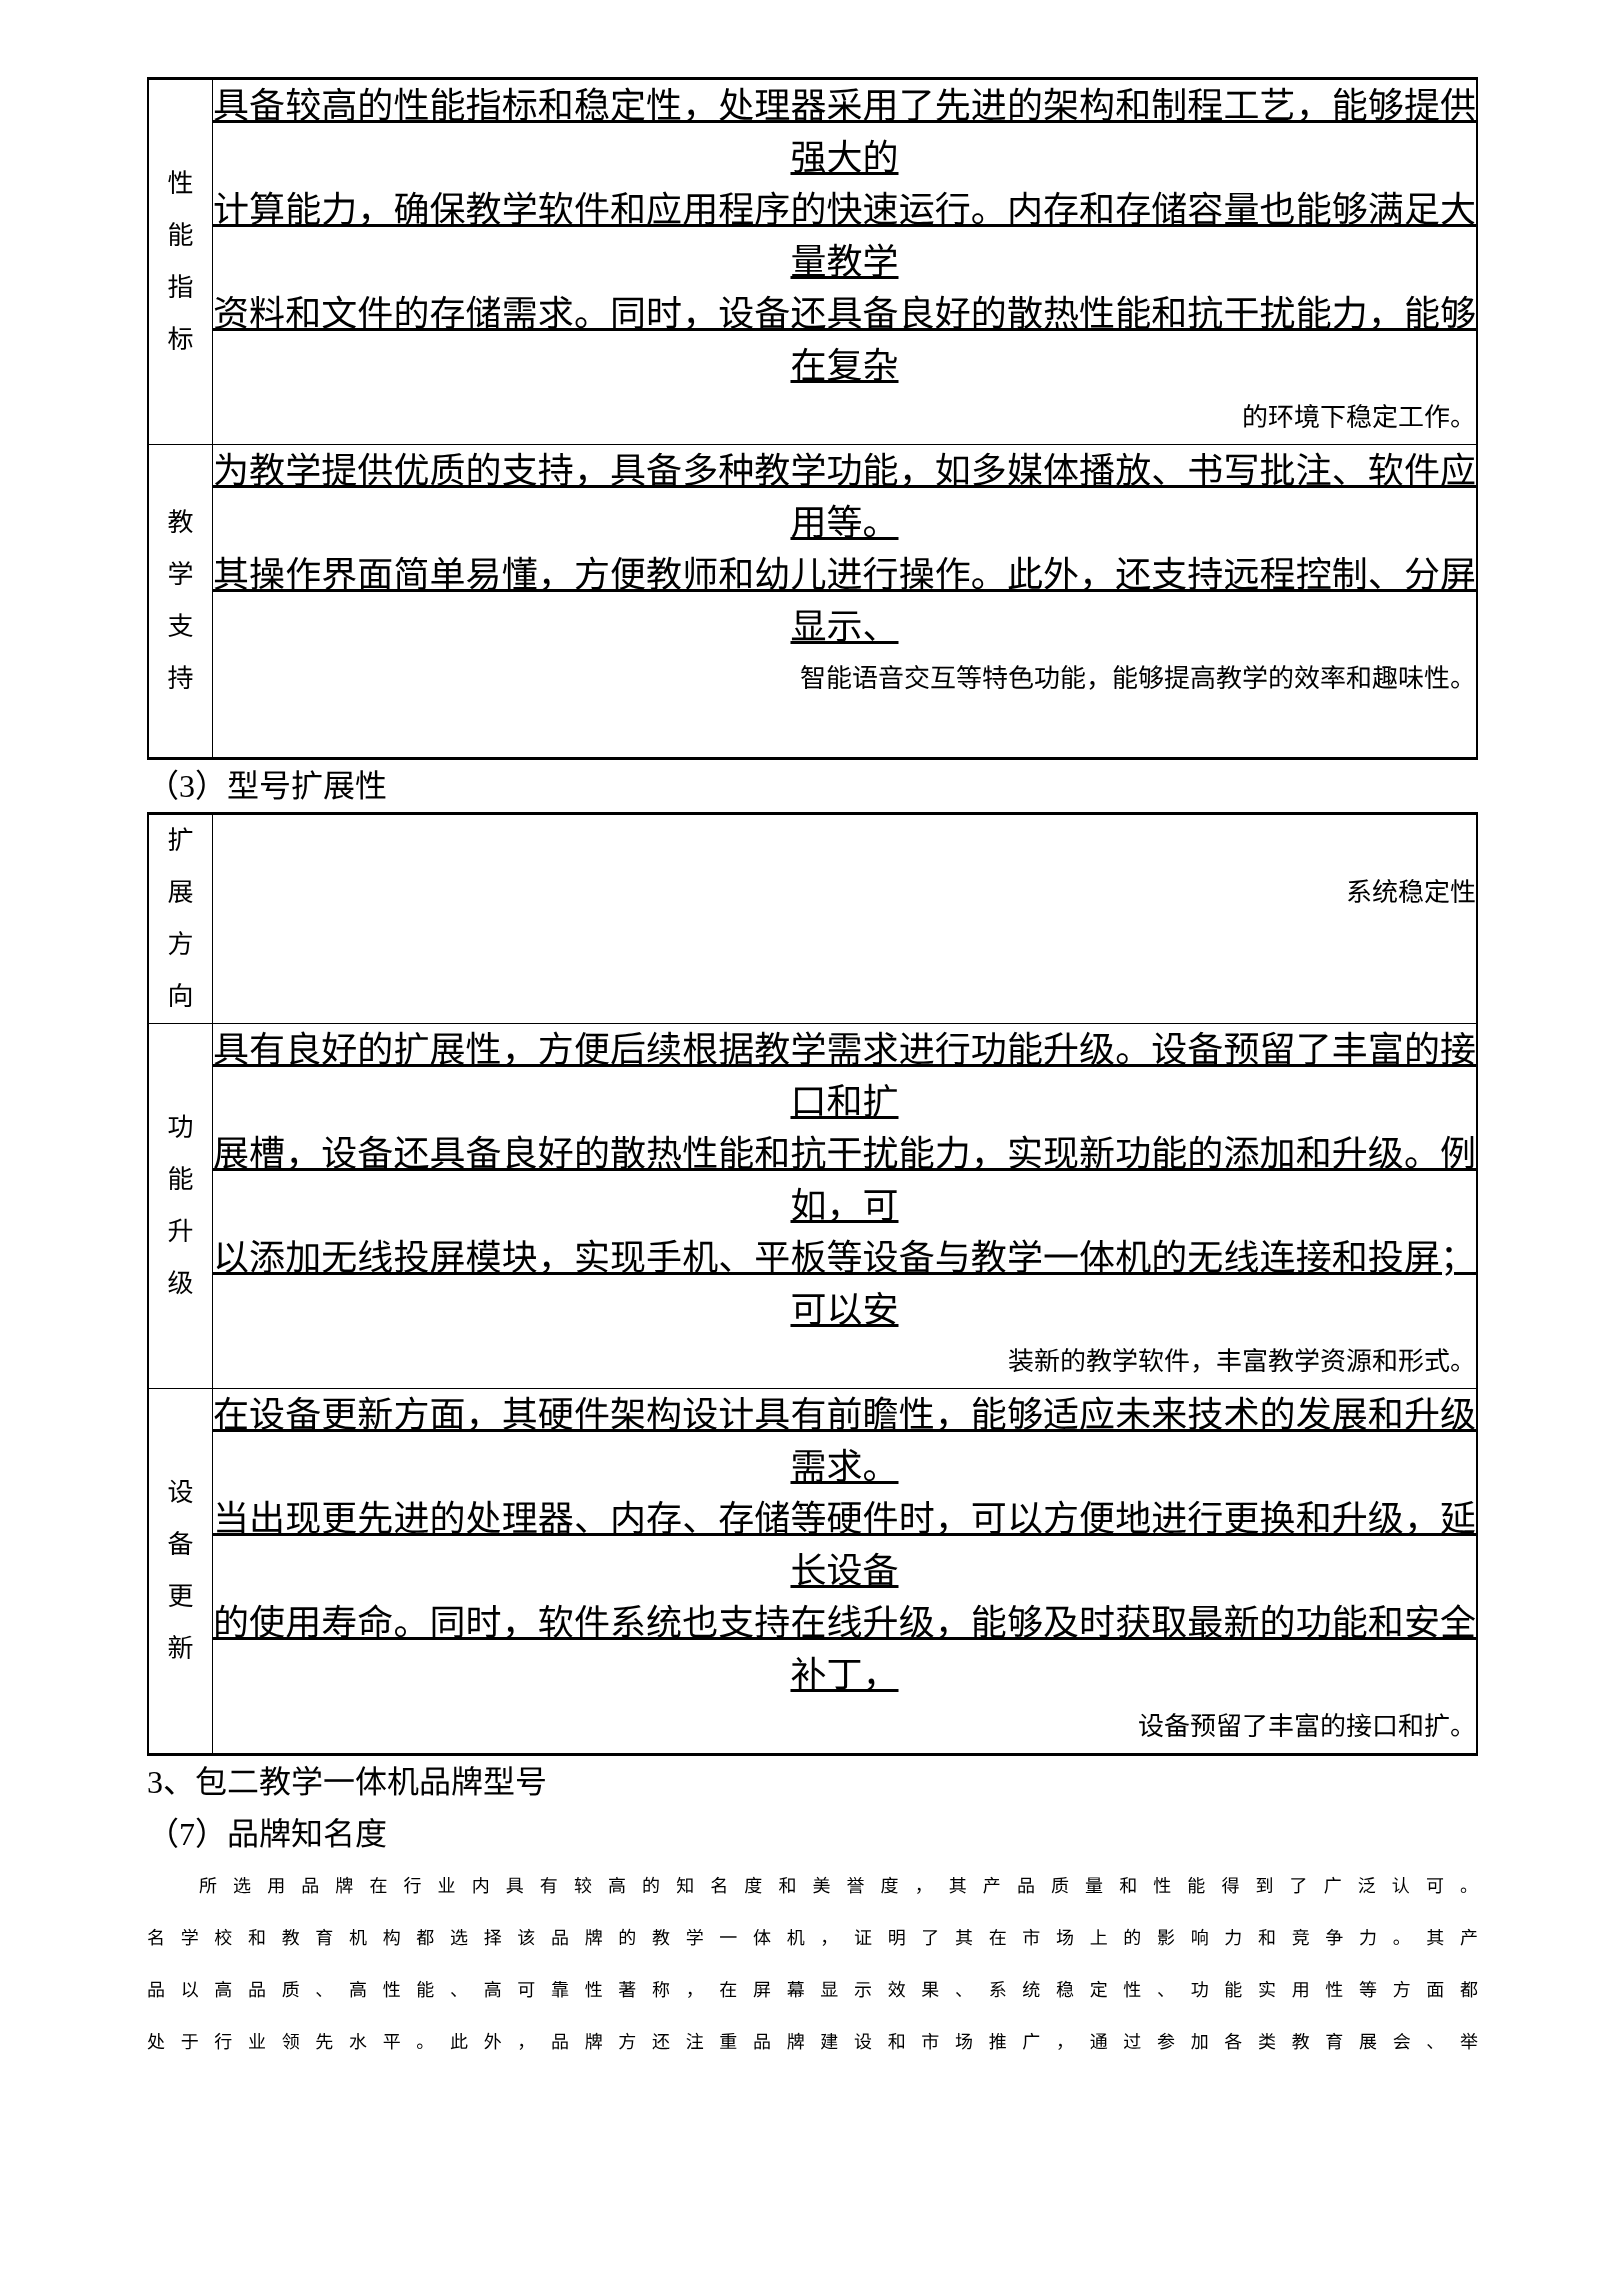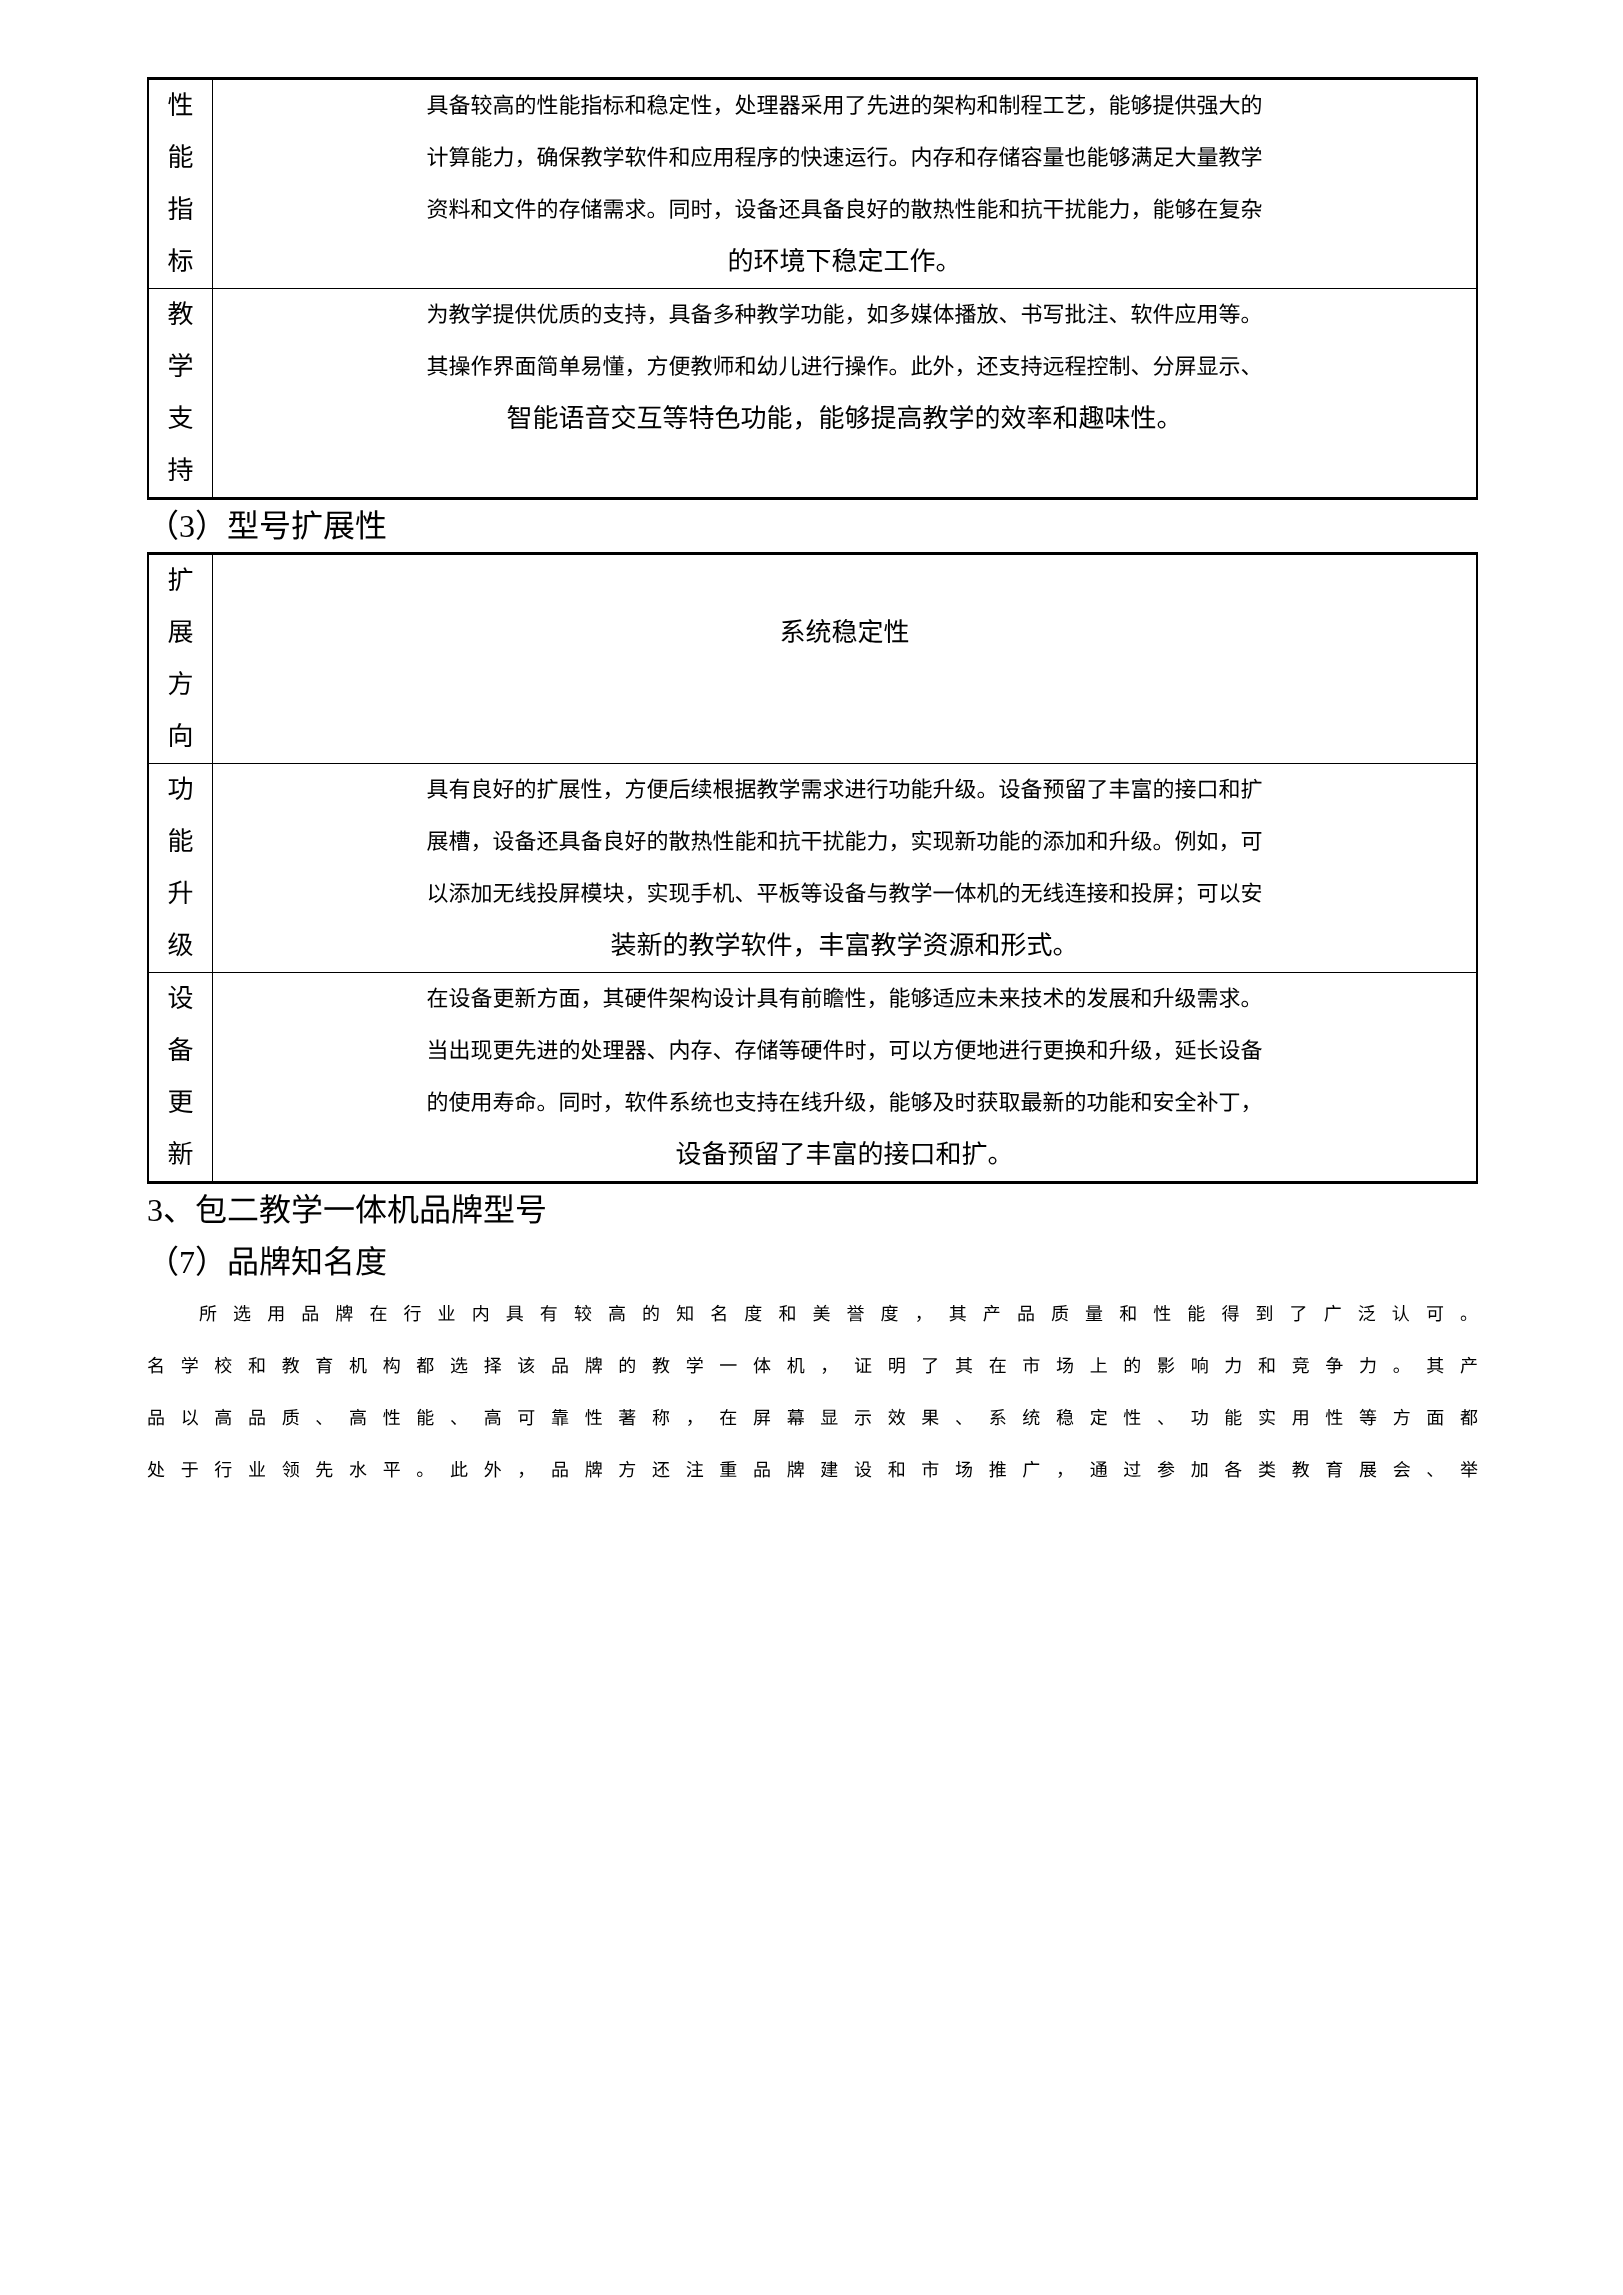--- a/index.html
+++ b/index.html
@@ -69,31 +69,32 @@
     font-size: 26px;
     line-height: 52px;
     letter-spacing: 0;
   }
 
   
   td.content-cell {
     padding: 9.2px 11.8px 9.2px 14.4px;
   }
   .para-justify {
-    font-size: 22px;
+    font-size: 36px;
     line-height: 52px;
     text-align: justify;
     text-align-last: center;
     text-justify: inter-ideograph;
     margin: 0;
+    text-decoration: underline;
   }
   .para-center {
     font-size: 26px;
     line-height: 52px;
-    text-align: center;
+    text-align: right;
     margin: 0;
   }
   .spacer-line {
     height: 52px;
   }
 
   
   .heading {
     font-size: 32px;
     line-height: 52px;

